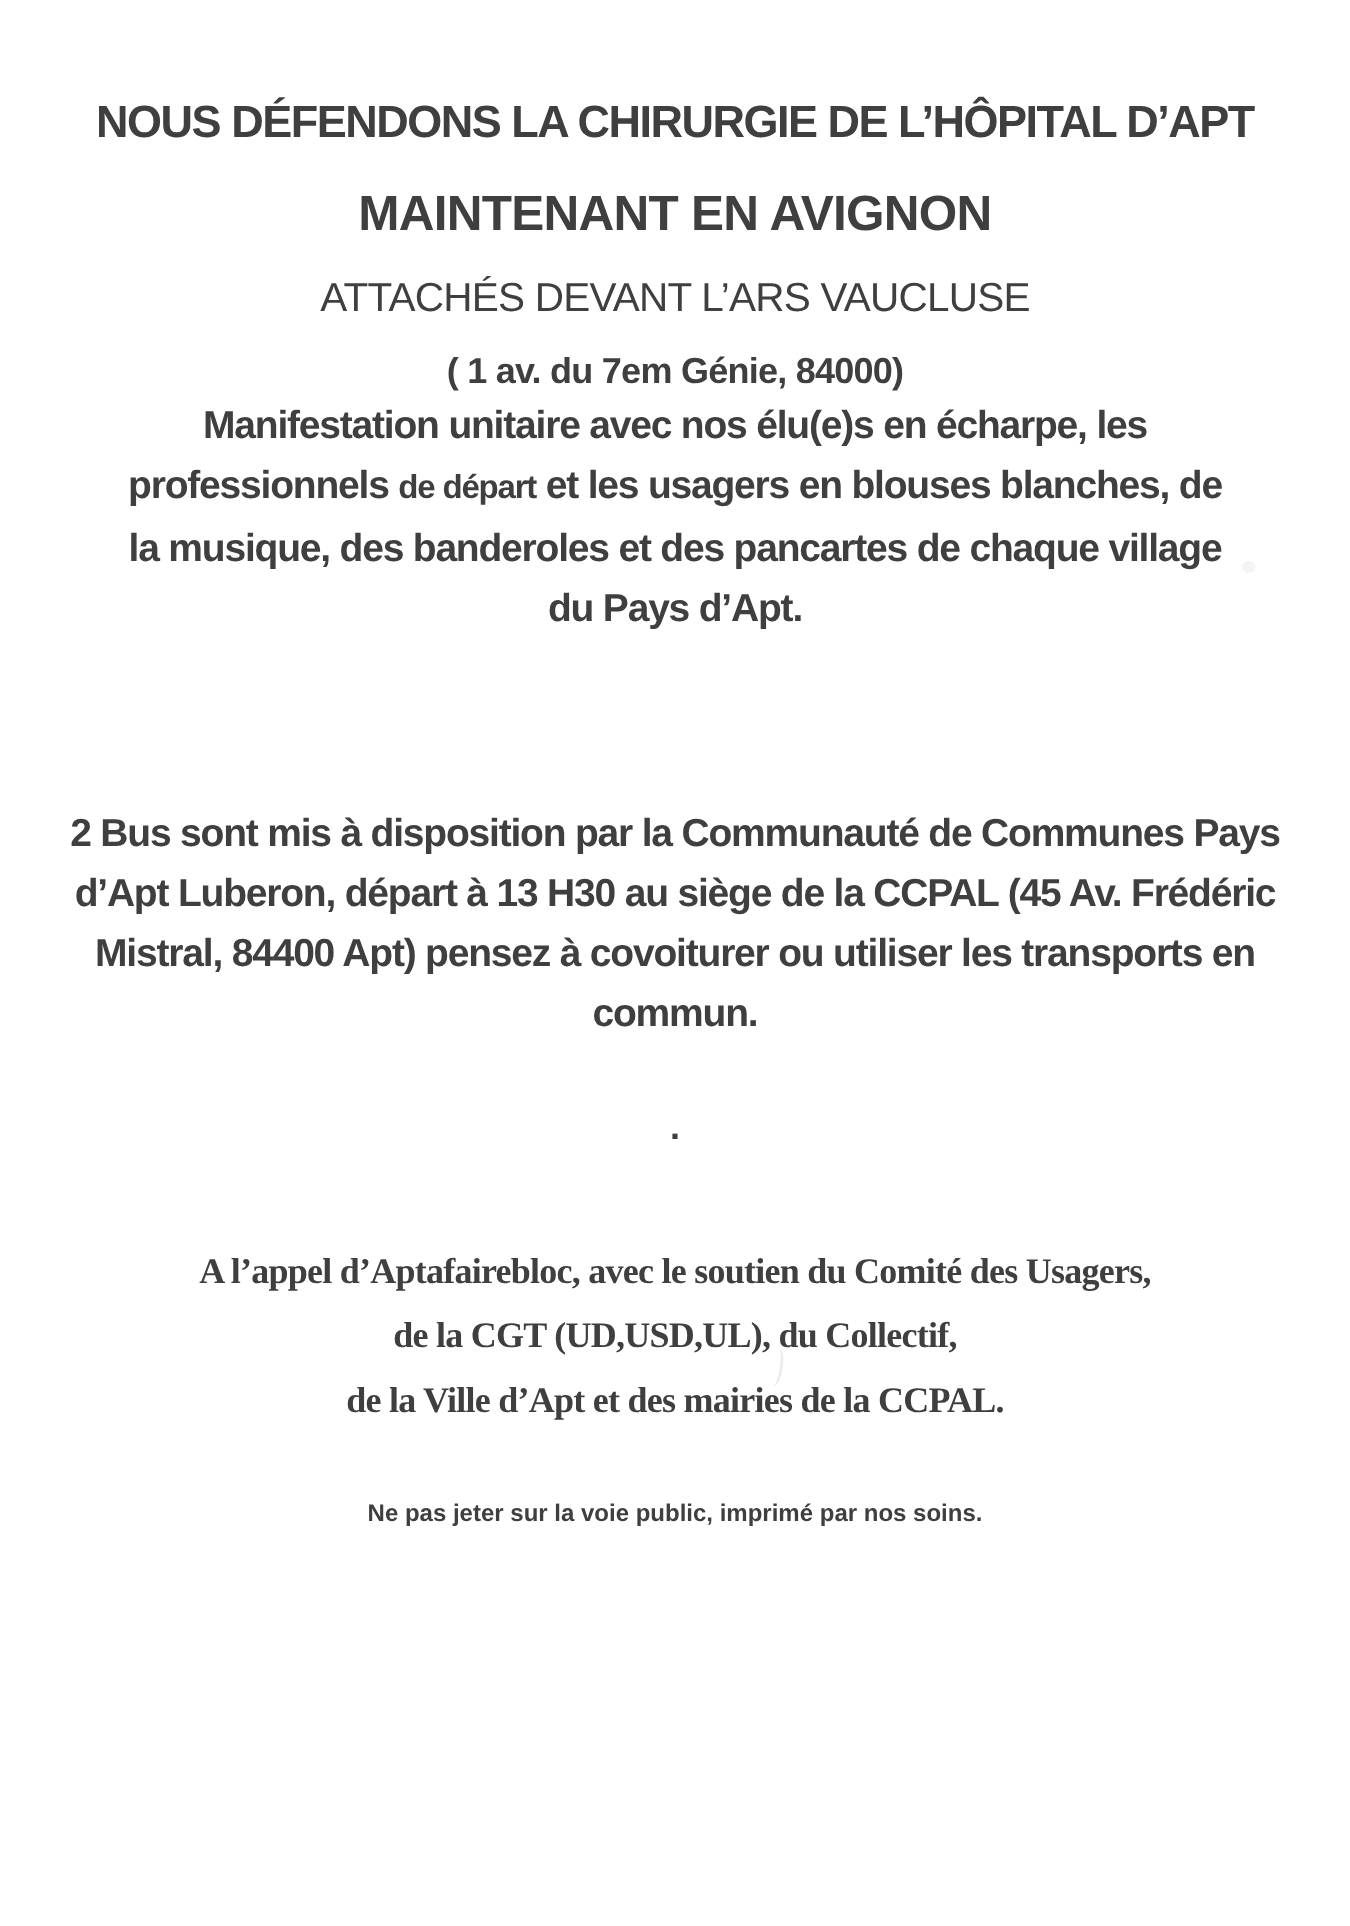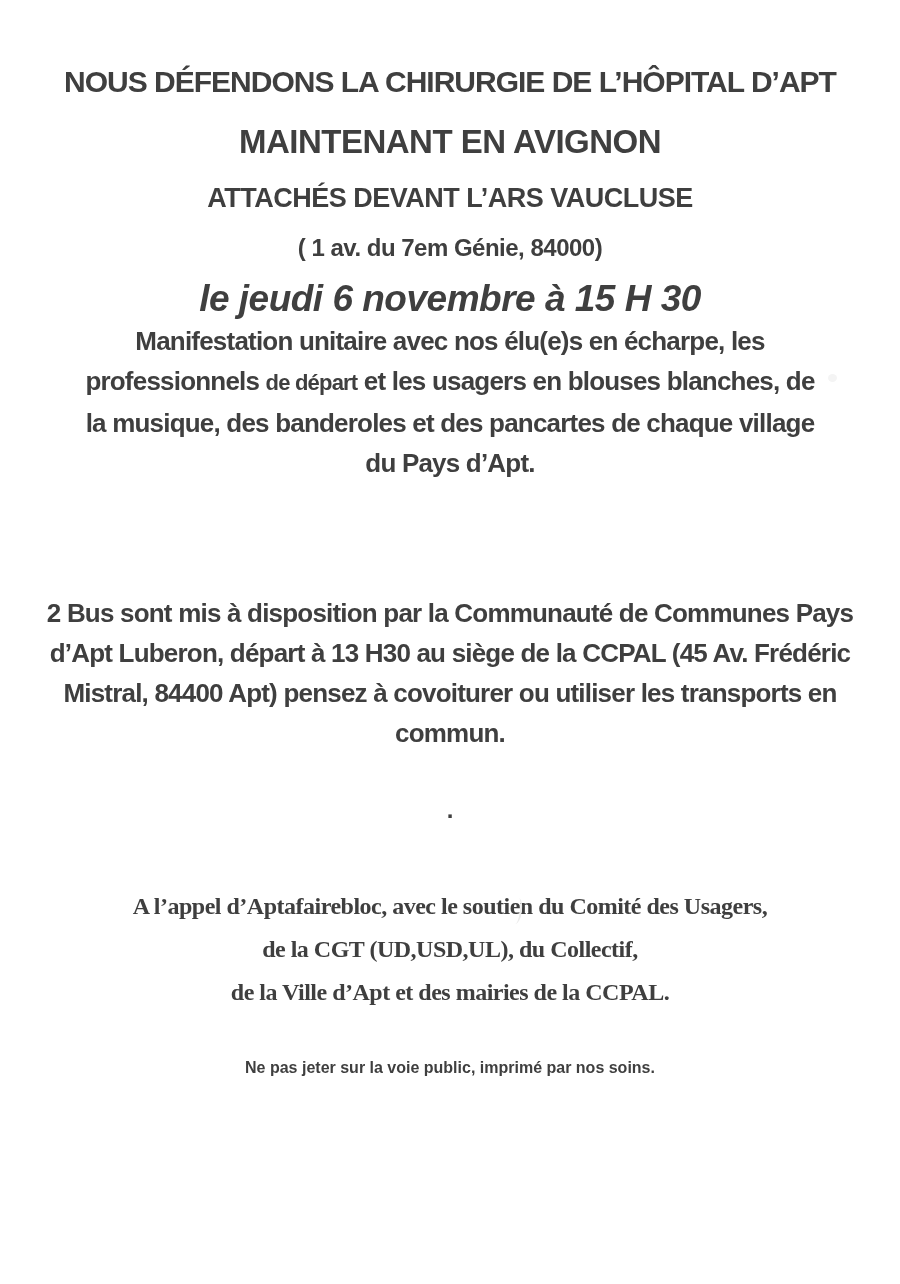--- a/index.html
+++ b/index.html
@@ -26,21 +26,21 @@
   }
   .title-1{
     font-size:30px;font-weight:bold;letter-spacing:-1px;
     line-height:36px;white-space:nowrap;
   }
   .title-2{
     font-size:33px;font-weight:bold;letter-spacing:-0.5px;
     line-height:40px;margin-top:22px;white-space:nowrap;
   }
   .subtitle{
-    font-size:27px;font-weight:bold;letter-spacing:-0.5px;
+    font-size:27px;font-weight:normal;letter-spacing:-0.5px;
     line-height:33px;margin-top:20px;white-space:nowrap;
   }
   .address{
     font-size:24px;font-weight:bold;letter-spacing:-0.5px;
     line-height:30px;margin-top:18px;white-space:nowrap;
   }
   .datetime{
     font-size:37px;font-weight:bold;font-style:italic;letter-spacing:-0.5px;
     line-height:44px;margin-top:14px;white-space:nowrap;
   }
@@ -87,21 +87,20 @@
 <div class="page">
 
   <div class="title-1">NOUS DÉFENDONS LA CHIRURGIE DE L’HÔPITAL D’APT</div>
 
   <div class="title-2">MAINTENANT EN AVIGNON</div>
 
   <div class="subtitle">ATTACHÉS DEVANT L’ARS VAUCLUSE</div>
 
   <div class="address">( 1 av. du 7em Génie, 84000)</div>
 
-  <div class="datetime">le jeudi 6 novembre à 15 H 30</div>
 
   <div class="para para-1">
     <div class="line">Manifestation unitaire avec nos élu(e)s en écharpe, les</div>
     <div class="line">
       <span>professionnels </span><span class="small-seg">de départ</span><span> et les usagers en blouses blanches, de</span>
     </div>
     <div class="line">la musique, des banderoles et des pancartes de chaque village</div>
     <div class="line">du Pays d’Apt.</div>
   </div>
 

